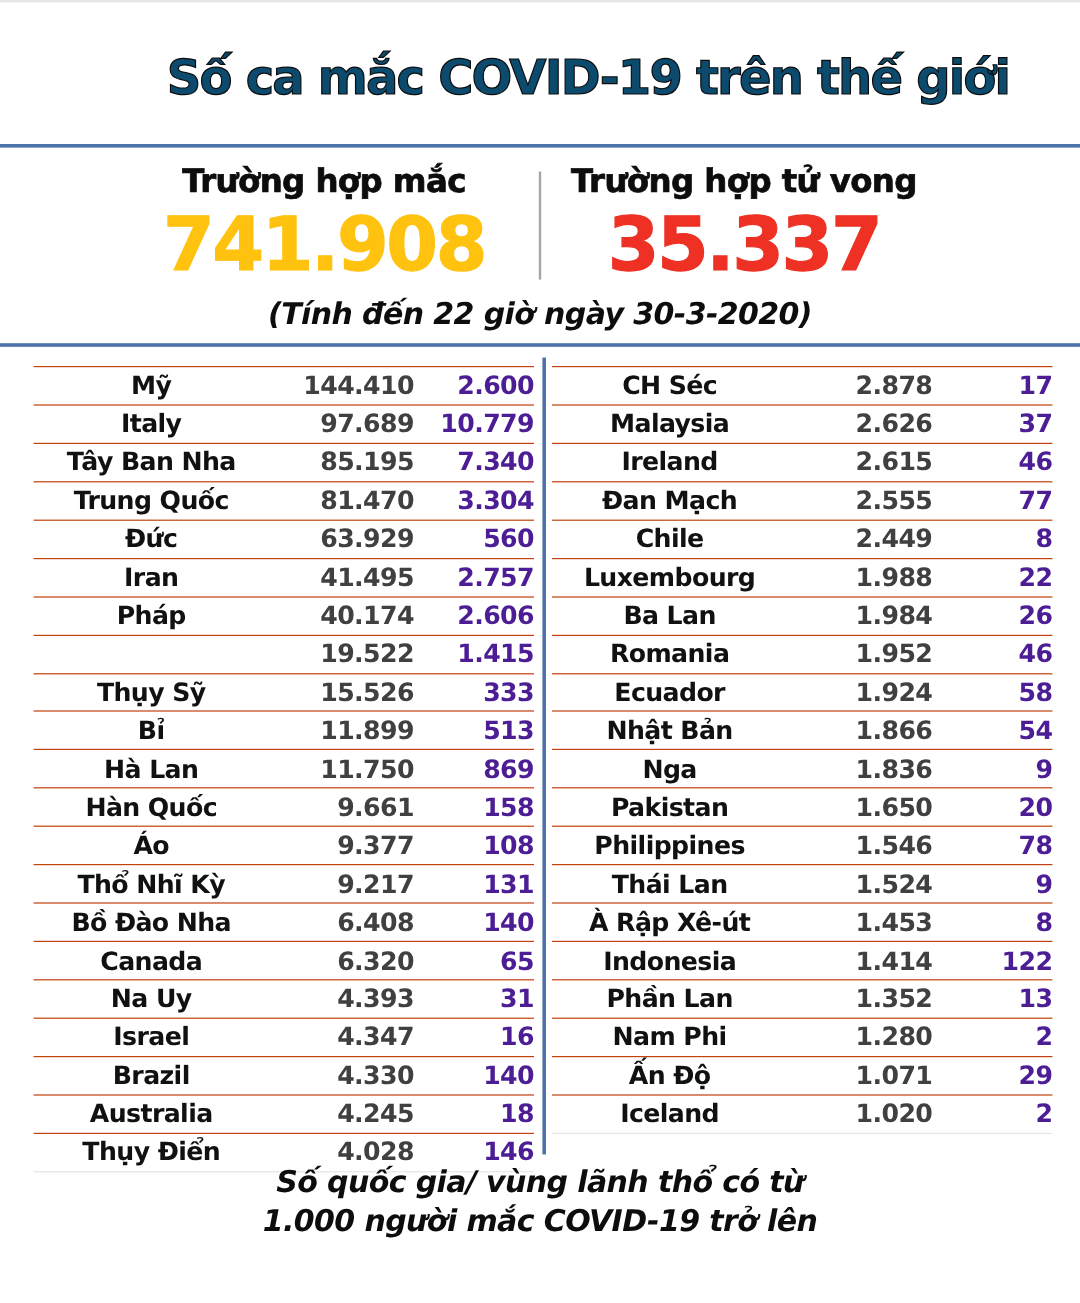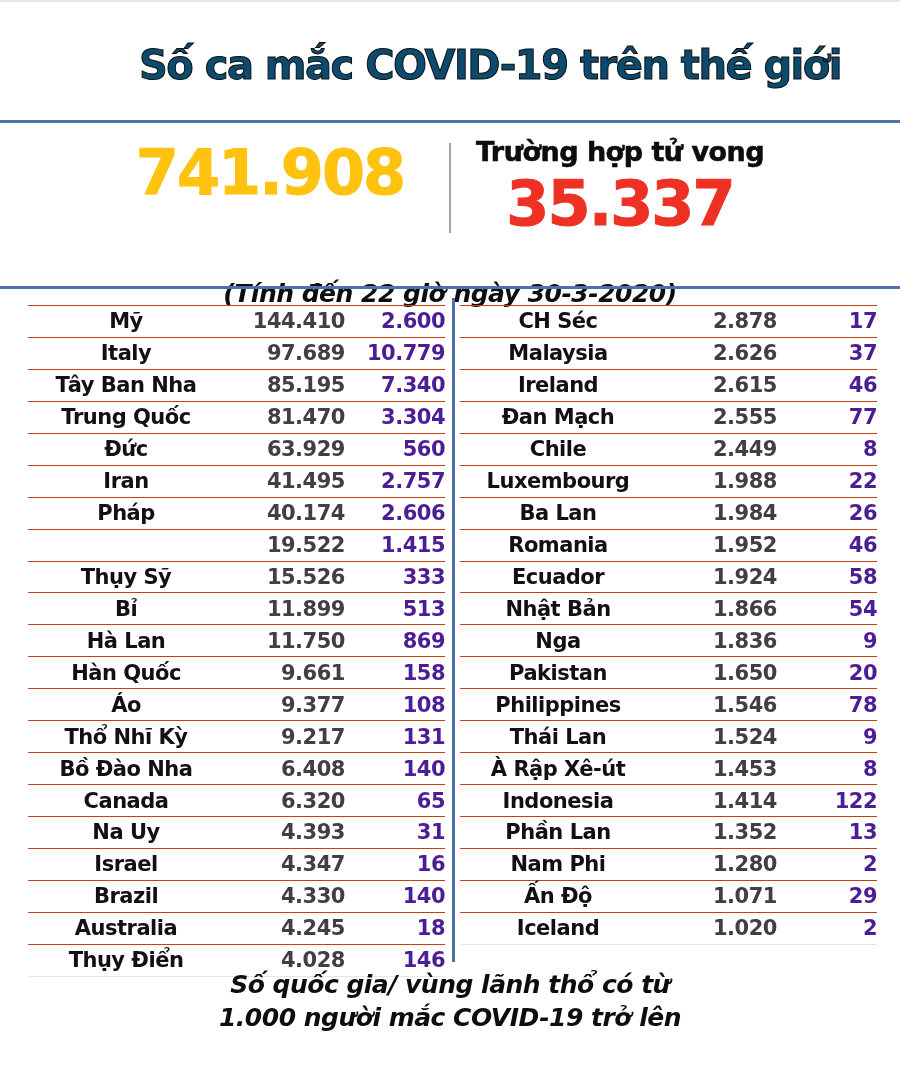--- a/index.html
+++ b/index.html
@@ -14,21 +14,21 @@
   .hr2{top:286px;}
   .stat{position:absolute;text-align:center;}
   .stat-left{top:136px;left:90px;width:360px;}
   .stat-right{top:136px;left:460px;width:320px;}
   .stat-label{font-size:27px;font-weight:bold;letter-spacing:-0.5px;color:#0d0d0d;
               -webkit-text-stroke:0.6px #0d0d0d;}
   .stat-value{margin-top:6px;font-size:62px;line-height:62px;font-weight:bold;
               letter-spacing:-2px;-webkit-text-stroke:1px currentColor;}
   .stat-divider{position:absolute;top:143px;left:449px;width:2px;height:90px;background:#A5A5A5;}
   .asof{position:absolute;top:247px;left:0;width:900px;text-align:center;
-        font-size:25px;font-weight:bold;font-style:italic;letter-spacing:-0.5px;color:#0d0d0d;margin-top:32px;}
+        font-size:25px;font-weight:bold;font-style:italic;letter-spacing:-0.5px;color:#0d0d0d;}
   .col{position:absolute;top:305px;width:417px;}
   .col-left{left:28px;}
   .col-right{left:460px;}
   .col .row{display:flex;align-items:center;height:30.95px;border-top:1px solid #c2410c;justify-content:flex-end;}
   .col .row:last-child{border-bottom:1px solid #E5E5E5;}
   .cell{font-weight:bold;font-size:21px;letter-spacing:-0.5px;white-space:nowrap;}
   .cell.name{width:47%;text-align:center;color:#111;}
   .cell.cases{width:29%;text-align:right;color:#404040;}
   .cell.deaths{width:24%;text-align:right;color:#4c1d95;}
   .col-divider{position:absolute;top:298px;left:452px;width:3px;height:664px;background:#4C72A9;}
@@ -41,20 +41,21 @@
 
 <div class="page">
 
   <div class="topline"></div>
 
   <div class="title">Số ca mắc COVID-19 trên thế giới</div>
 
   <div class="hr hr1"></div>
 
   <div class="stat stat-left">
+    <div class="stat-label">Trường hợp mắc</div>
     <div class="stat-value" id="cases-value" style="color: rgb(255, 194, 14);">741.908</div>
   </div>
 
   <div class="stat-divider"></div>
 
   <div class="stat stat-right">
     <div class="stat-label">Trường hợp tử vong</div>
     <div class="stat-value" id="deaths-value" style="color: rgb(238, 49, 36);">35.337</div>
   </div>
 

